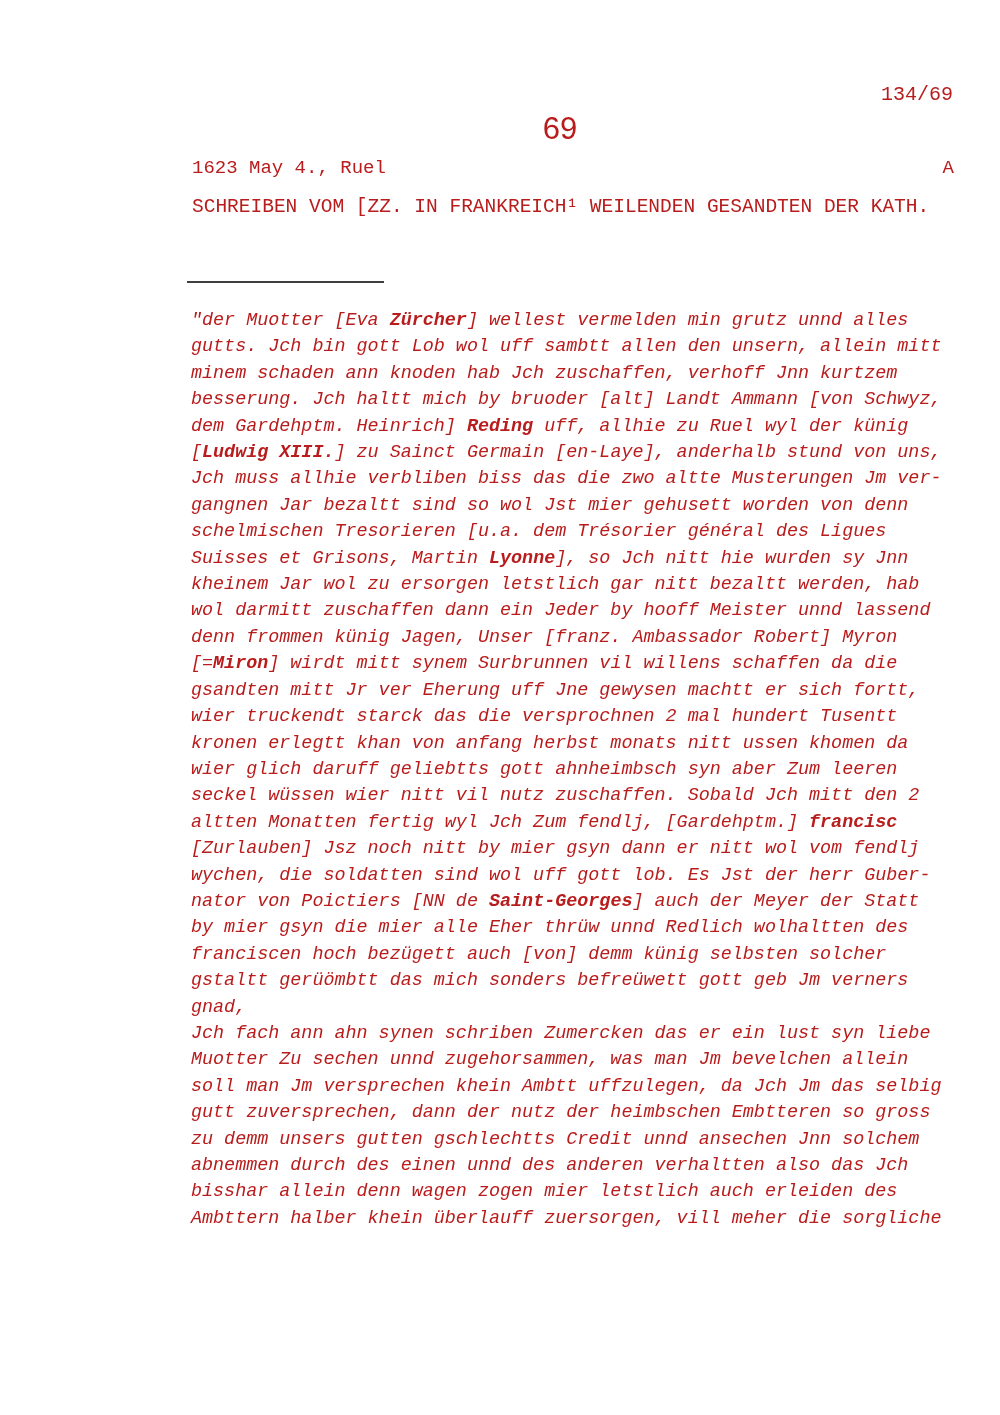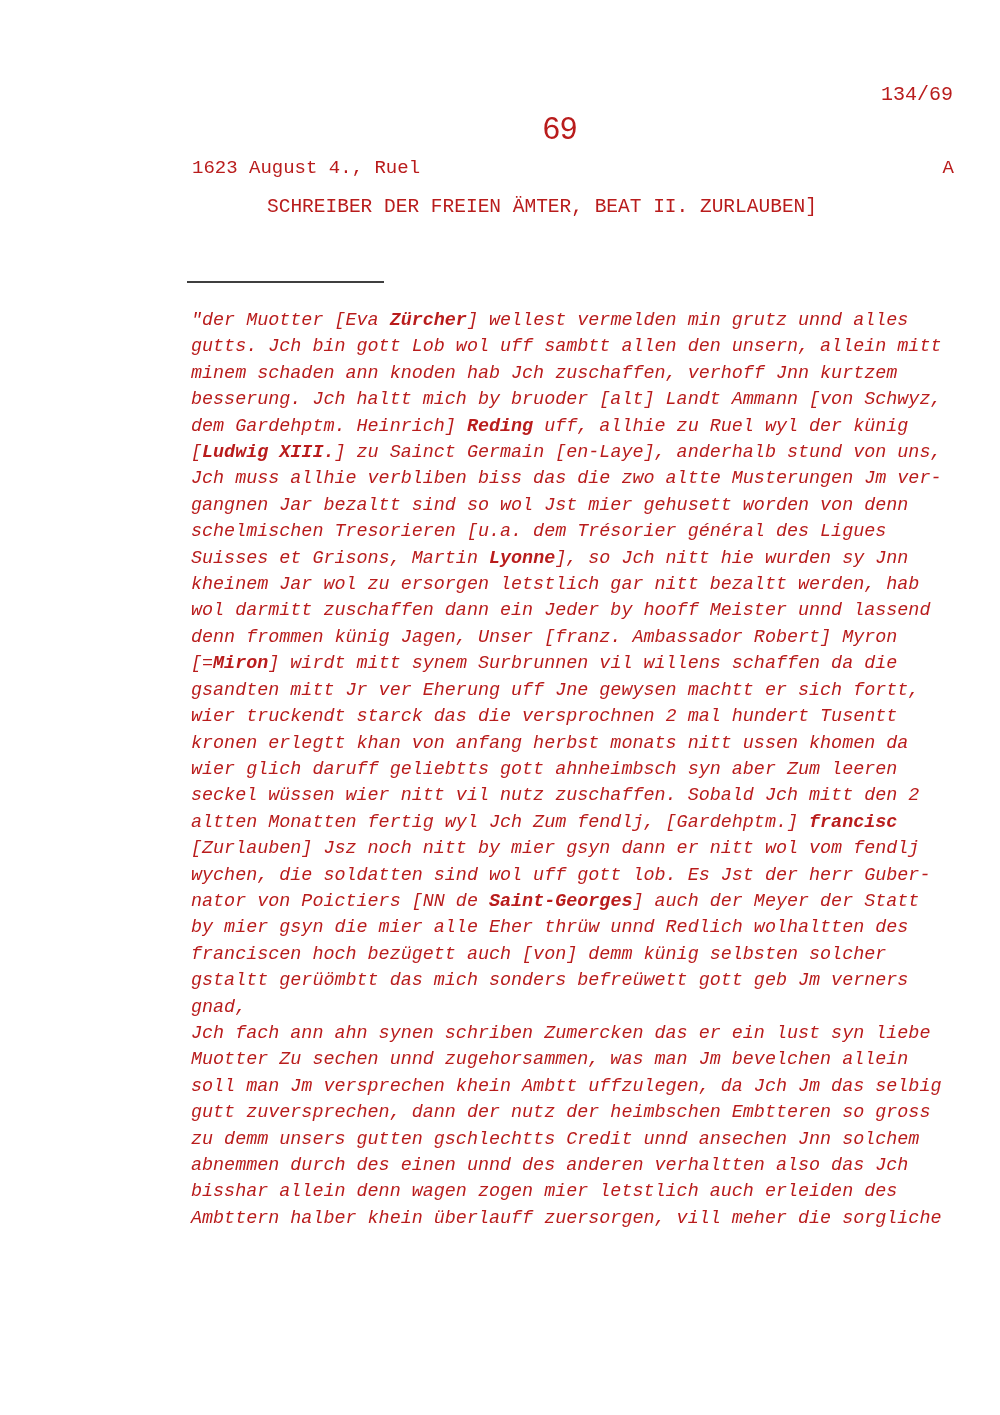--- a/index.html
+++ b/index.html
@@ -85,23 +85,23 @@
 </head>
 <body>
 
 <div class="page">
 
   <div class="folio">134/69</div>
 
   <div class="pagenum">69</div>
 
   <div class="dateline">
-    <span>1623 August 4., Ruel</span>
+    <span>1623 May 4., Ruel</span>
     <span>A</span>
   </div>
 
-  <div class="heading"><div class="hline indent">SCHREIBER DER FREIEN ÄMTER, BEAT II. ZURLAUBEN]</div></div>
+  <div class="heading"><div class="hline">SCHREIBEN VOM [ZZ. IN FRANKREICH¹ WEILENDEN GESANDTEN DER KATH.</div></div>
 
   <div class="footnote-rule"></div>
 
   <div class="body"><div class="bline"><span>"der Muotter [Eva </span><span class="bold">Zürcher</span><span>] wellest vermelden min grutz unnd alles</span></div><div class="bline"><span>gutts. Jch bin gott Lob wol uff sambtt allen den unsern, allein mitt</span></div><div class="bline"><span>minem schaden ann knoden hab Jch zuschaffen, verhoff Jnn kurtzem</span></div><div class="bline"><span>besserung. Jch haltt mich by bruoder [alt] Landt Ammann [von Schwyz,</span></div><div class="bline"><span>dem Gardehptm. Heinrich] </span><span class="bold">Reding</span><span> uff, allhie zu Ruel wyl der künig</span></div><div class="bline"><span>[</span><span class="bold">Ludwig XIII.</span><span>] zu Sainct Germain [en-Laye], anderhalb stund von uns,</span></div><div class="bline"><span>Jch muss allhie verbliben biss das die zwo altte Musterungen Jm ver-</span></div><div class="bline"><span>gangnen Jar bezaltt sind so wol Jst mier gehusett worden von denn</span></div><div class="bline"><span>schelmischen Tresorieren [u.a. dem Trésorier général des Ligues</span></div><div class="bline"><span>Suisses et Grisons, Martin </span><span class="bold">Lyonne</span><span>], so Jch nitt hie wurden sy Jnn</span></div><div class="bline"><span>kheinem Jar wol zu ersorgen letstlich gar nitt bezaltt werden, hab</span></div><div class="bline"><span>wol darmitt zuschaffen dann ein Jeder by hooff Meister unnd lassend</span></div><div class="bline"><span>denn frommen künig Jagen, Unser [franz. Ambassador Robert] Myron</span></div><div class="bline"><span>[=</span><span class="bold">Miron</span><span>] wirdt mitt synem Surbrunnen vil willens schaffen da die</span></div><div class="bline"><span>gsandten mitt Jr ver Eherung uff Jne gewysen machtt er sich fortt,</span></div><div class="bline"><span>wier truckendt starck das die versprochnen 2 mal hundert Tusentt</span></div><div class="bline"><span>kronen erlegtt khan von anfang herbst monats nitt ussen khomen da</span></div><div class="bline"><span>wier glich daruff geliebtts gott ahnheimbsch syn aber Zum leeren</span></div><div class="bline"><span>seckel wüssen wier nitt vil nutz zuschaffen. Sobald Jch mitt den 2</span></div><div class="bline"><span>altten Monatten fertig wyl Jch Zum fendlj, [Gardehptm.] </span><span class="bold">francisc</span></div><div class="bline"><span>[Zurlauben] Jsz noch nitt by mier gsyn dann er nitt wol vom fendlj</span></div><div class="bline"><span>wychen, die soldatten sind wol uff gott lob. Es Jst der herr Guber-</span></div><div class="bline"><span>nator von Poictiers [NN de </span><span class="bold">Saint-Georges</span><span>] auch der Meyer der Statt</span></div><div class="bline"><span>by mier gsyn die mier alle Eher thrüw unnd Redlich wolhaltten des</span></div><div class="bline"><span>franciscen hoch bezügett auch [von] demm künig selbsten solcher</span></div><div class="bline"><span>gstaltt gerüömbtt das mich sonders befreüwett gott geb Jm verners</span></div><div class="bline"><span>gnad,</span></div><div class="bline"><span>Jch fach ann ahn synen schriben Zumercken das er ein lust syn liebe</span></div><div class="bline"><span>Muotter Zu sechen unnd zugehorsammen, was man Jm bevelchen allein</span></div><div class="bline"><span>soll man Jm versprechen khein Ambtt uffzulegen, da Jch Jm das selbig</span></div><div class="bline"><span>gutt zuversprechen, dann der nutz der heimbschen Embtteren so gross</span></div><div class="bline"><span>zu demm unsers gutten gschlechtts Credit unnd ansechen Jnn solchem</span></div><div class="bline"><span>abnemmen durch des einen unnd des anderen verhaltten also das Jch</span></div><div class="bline"><span>bisshar allein denn wagen zogen mier letstlich auch erleiden des</span></div><div class="bline"><span>Ambttern halber khein überlauff zuersorgen, vill meher die sorgliche</span></div></div>
 
 </div>
 
 </body></html>

